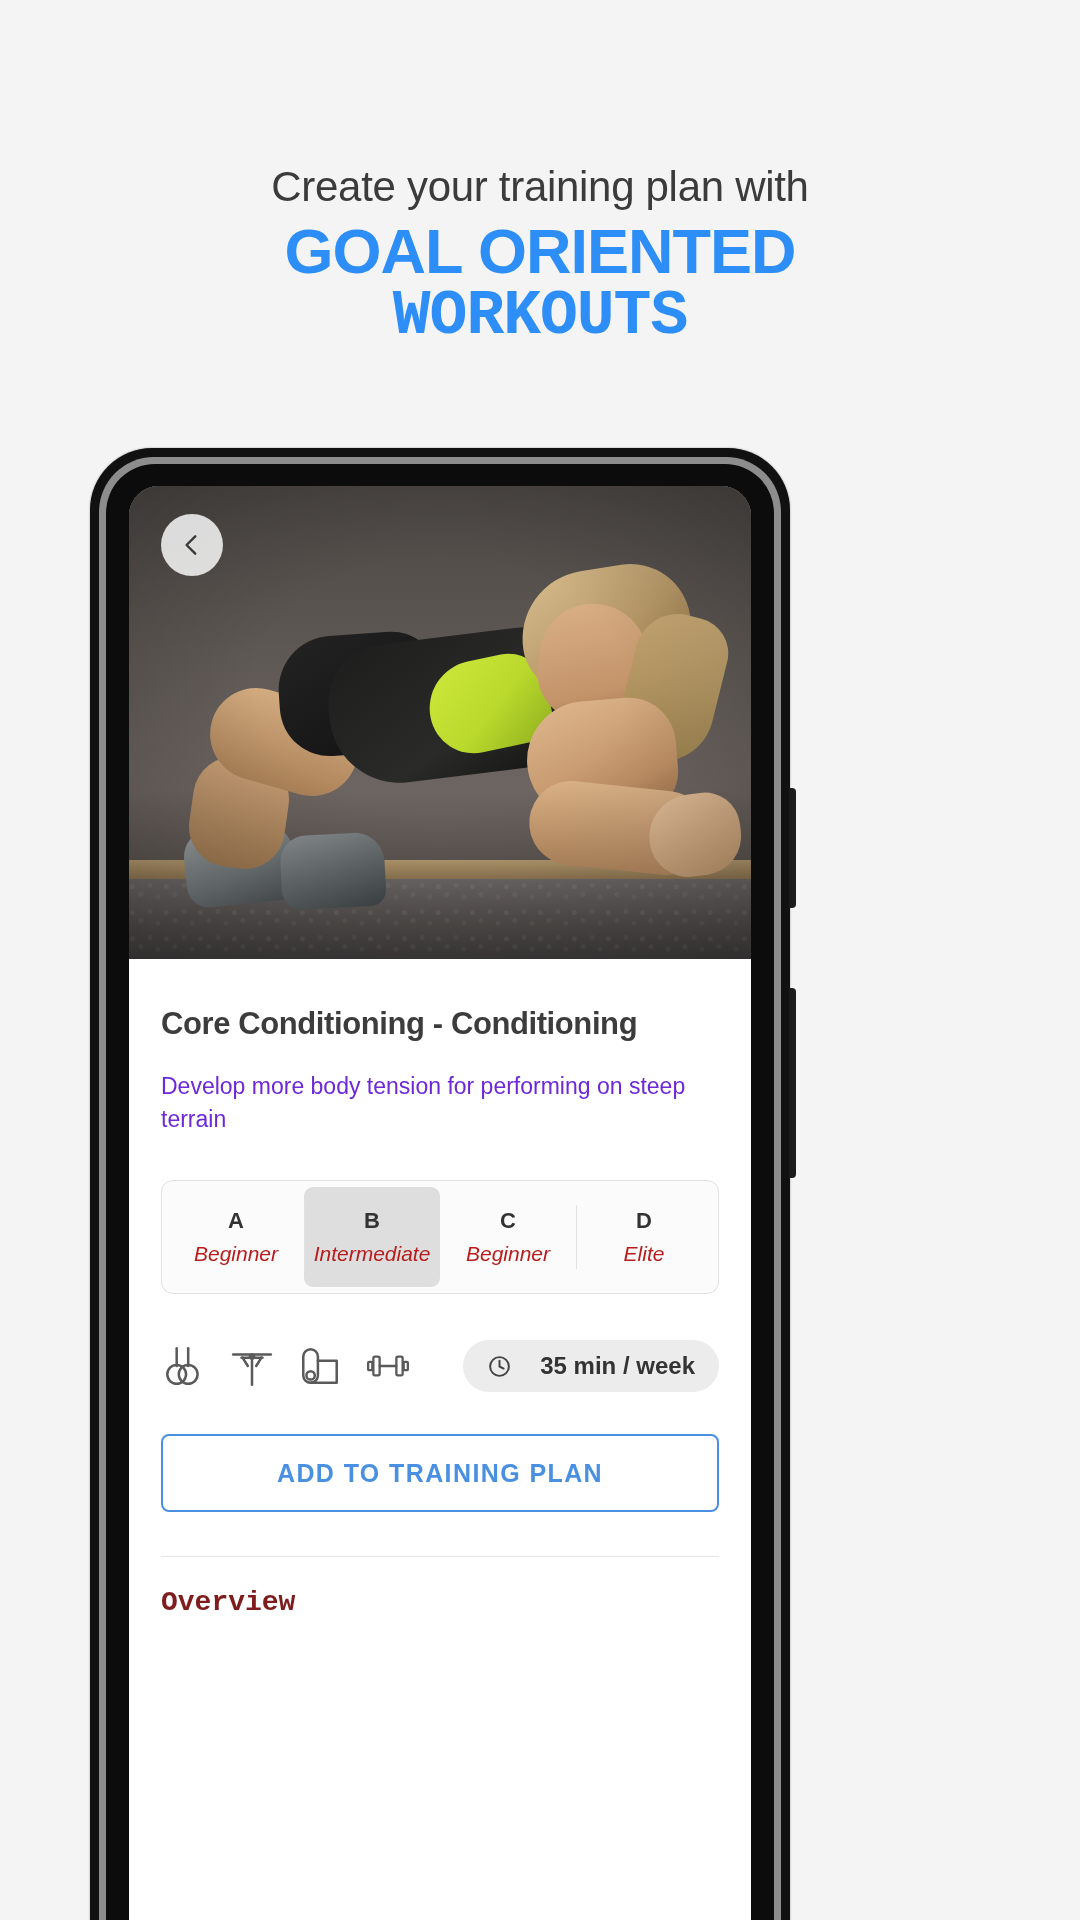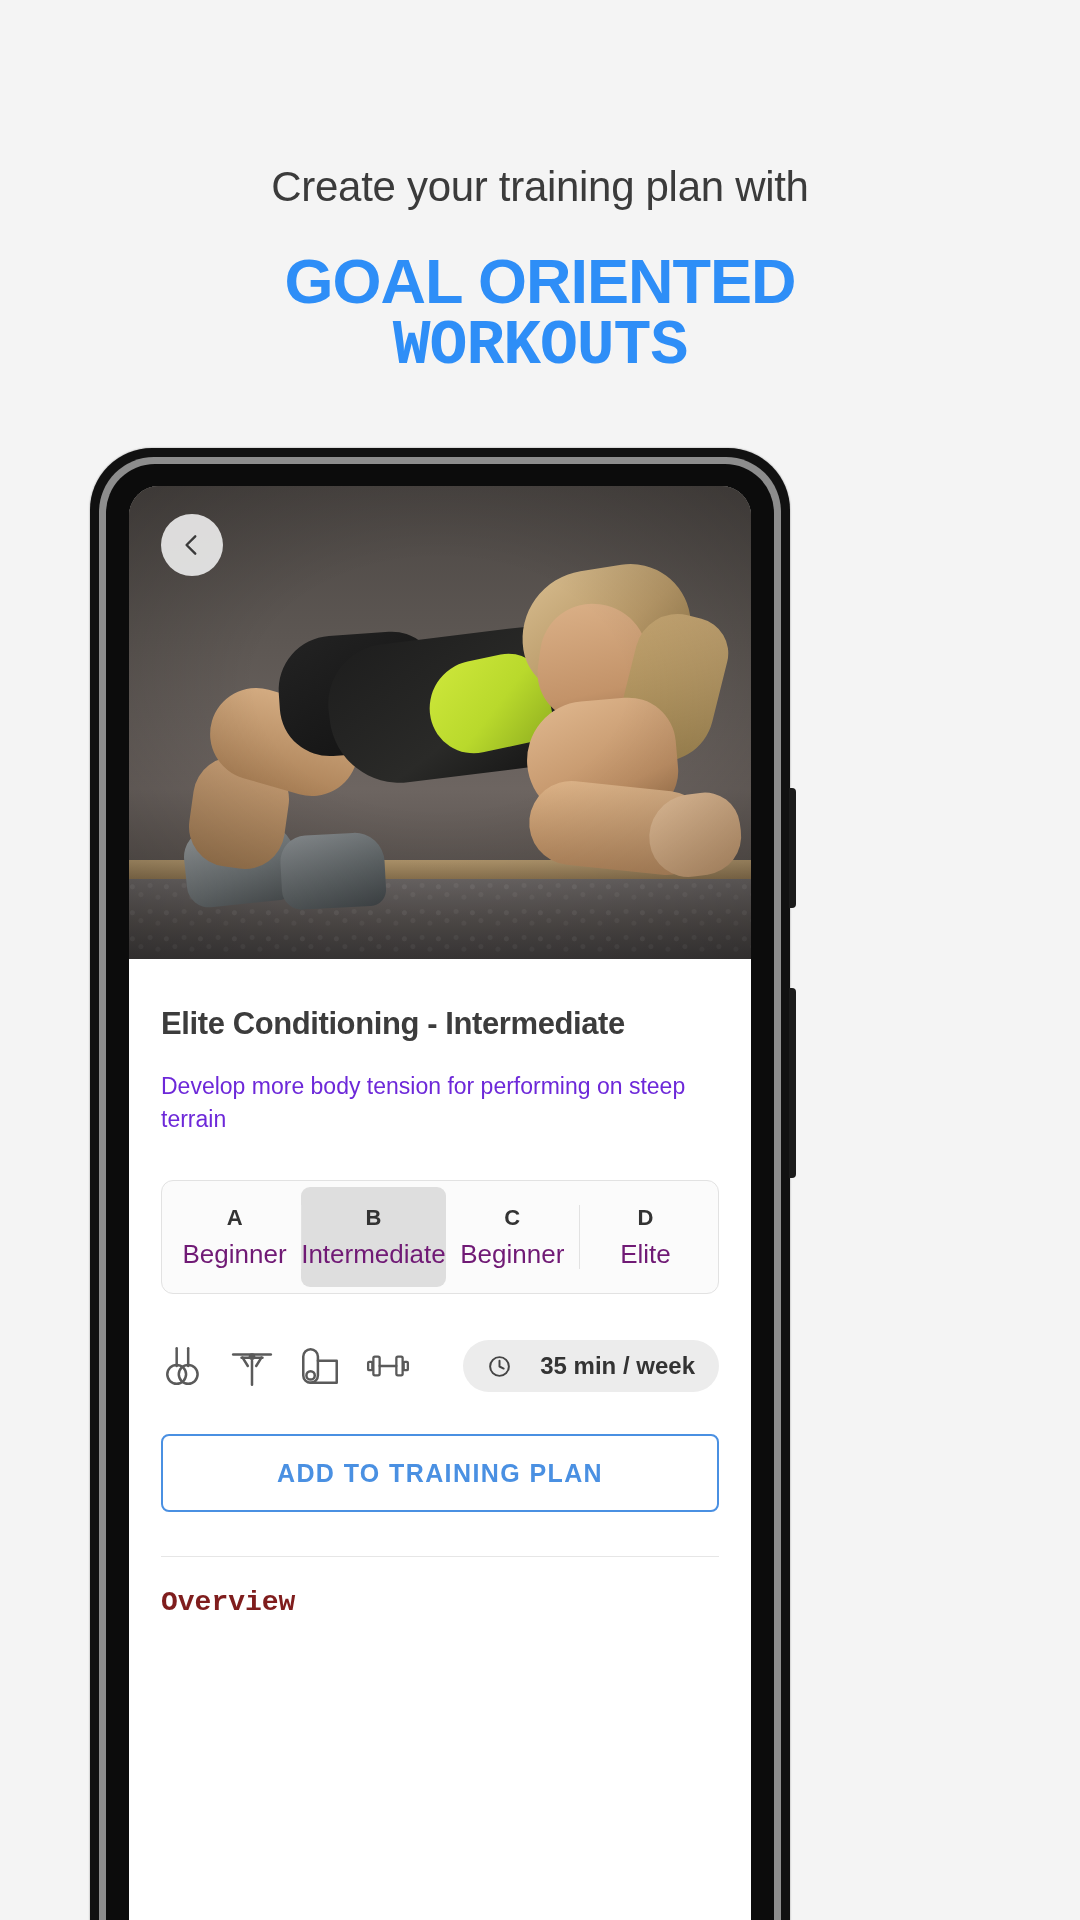--- a/index.html
+++ b/index.html
@@ -22,21 +22,21 @@
     text-align: center;
   }
   .headline-sub {
     font-size: 42px;
     font-weight: 400;
     color: #3b3b3b;
     letter-spacing: -0.3px;
     line-height: 1.18;
   }
   .headline-main {
-    margin-top: 36px;
+    margin-top: 6px;
     font-size: 63px;
     font-weight: 700;
     color: #2e8ef7;
     letter-spacing: -1px;
     line-height: 1.05;
     text-transform: uppercase;
   }
   .headline-main .l2 { display: block; font-family: Liberation Mono, monospace; }
 
   
@@ -248,21 +248,21 @@
     content: "";
     position: absolute; left: 0; top: 18%; height: 64%;
     width: 1px; background: #e2e2e2;
   }
   .level.active { background: #dedede; }
   .level.active + .level::before { background: transparent; }
   .level-key {
     font-size: 22px; font-weight: 700; color: #333;
   }
   .level-name {
-    font-size: 26px; color: #701a75;
+    font-size: 21px; color: #b91c1c; font-style: italic;
   }
 
   
   .meta-row {
     margin-top: 46px;
     display: flex; align-items: center; justify-content: space-between;
   }
   .equip { display: flex; align-items: center; gap: 22px; }
   .equip .ico { width: 46px; height: 46px; color: #5a5a5a; }
   .equip .ico svg { width: 100%; height: 100%; display: block; }
@@ -343,21 +343,21 @@
               <span>
                 <svg width="26" height="26" viewBox="0 0 24 24" fill="none" stroke="#3a3a3a" stroke-width="2.2" stroke-linecap="round" stroke-linejoin="round">
                   <polyline points="15 4 7 12 15 20"></polyline>
                 </svg>
               </span>
             </div>
           </div>
 
           <div class="card">
 
-            <div class="wk-title">Elite Conditioning - Intermediate</div>
+            <div class="wk-title">Core Conditioning - Conditioning</div>
 
             <div class="wk-desc">Develop more body tension for performing on steep terrain</div>
 
             <div class="levels">
               <div class="level">
                 <span class="level-key">A</span>
                 <span class="level-name">Beginner</span>
               </div>
               <div class="level active">
                 <span class="level-key">B</span>

